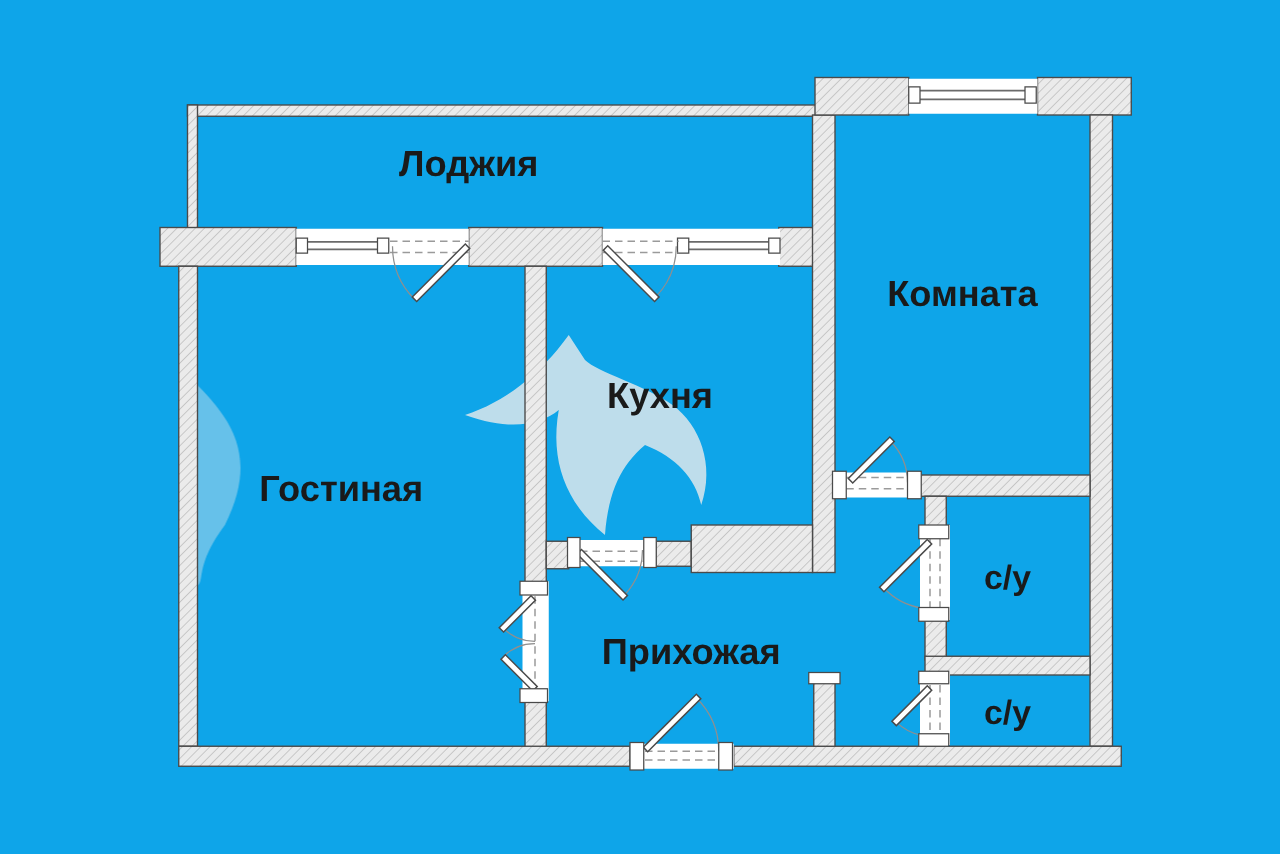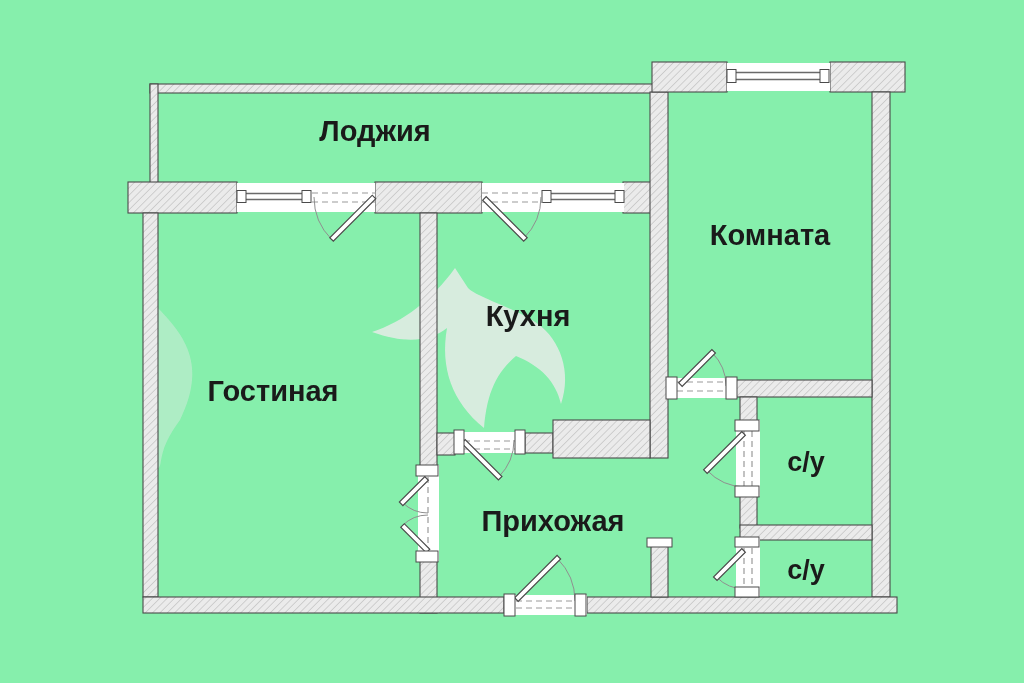--- a/index.html
+++ b/index.html
@@ -1,16 +1,16 @@
 <!DOCTYPE html>
 <html><head>
 <meta charset="utf-8">
 <style>
   html,body{margin:0;padding:0;background:#ffffff;}
-  .stage{position:relative;width:1024px;height:683px;background:#86efac;overflow:hidden;
+  .stage{position:relative;width:1024px;height:683px;background:#0ea5e9;overflow:hidden;
          font-family:"Liberation Sans","DejaVu Sans",sans-serif;text-align:right;}
   svg{display:block}
   .room-label{font-family:"Liberation Sans","DejaVu Sans",sans-serif;font-weight:bold;
               fill:#1a1a1a;text-anchor:middle;}
   .lbl-28{font-size:29px;}
   .lbl-26{font-size:27px;}
 </style>
 </head>
 <body>
 

